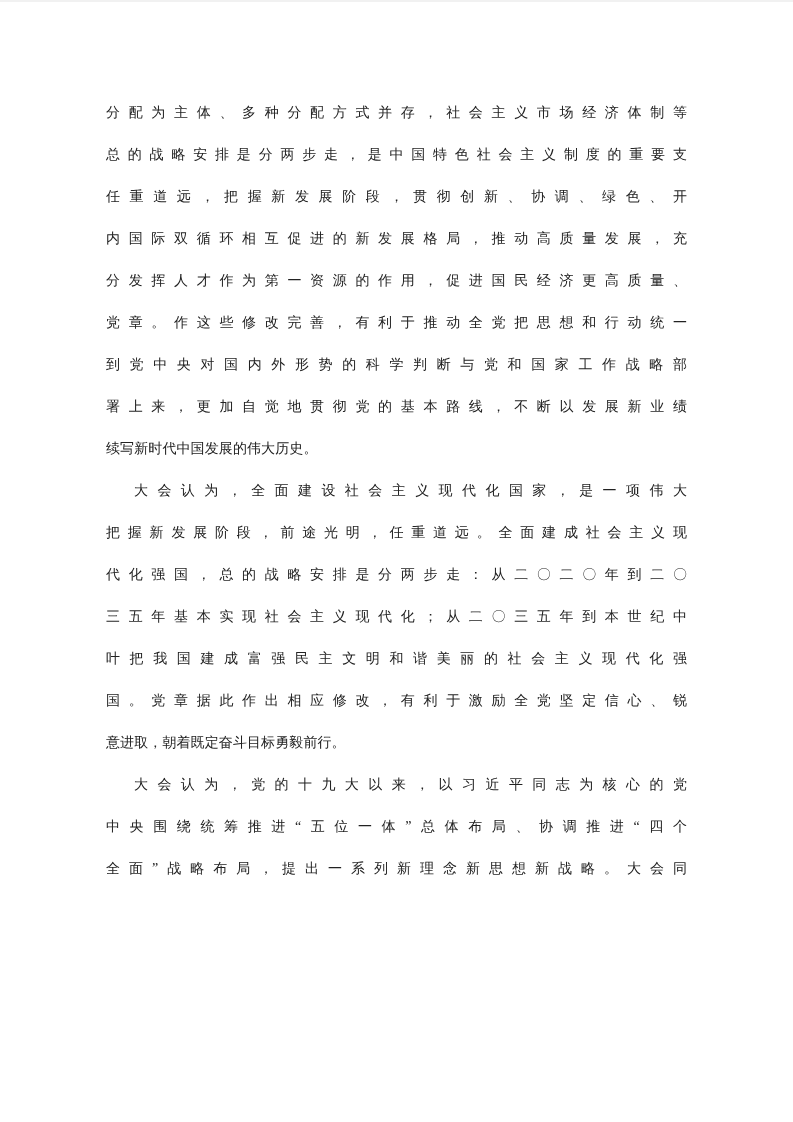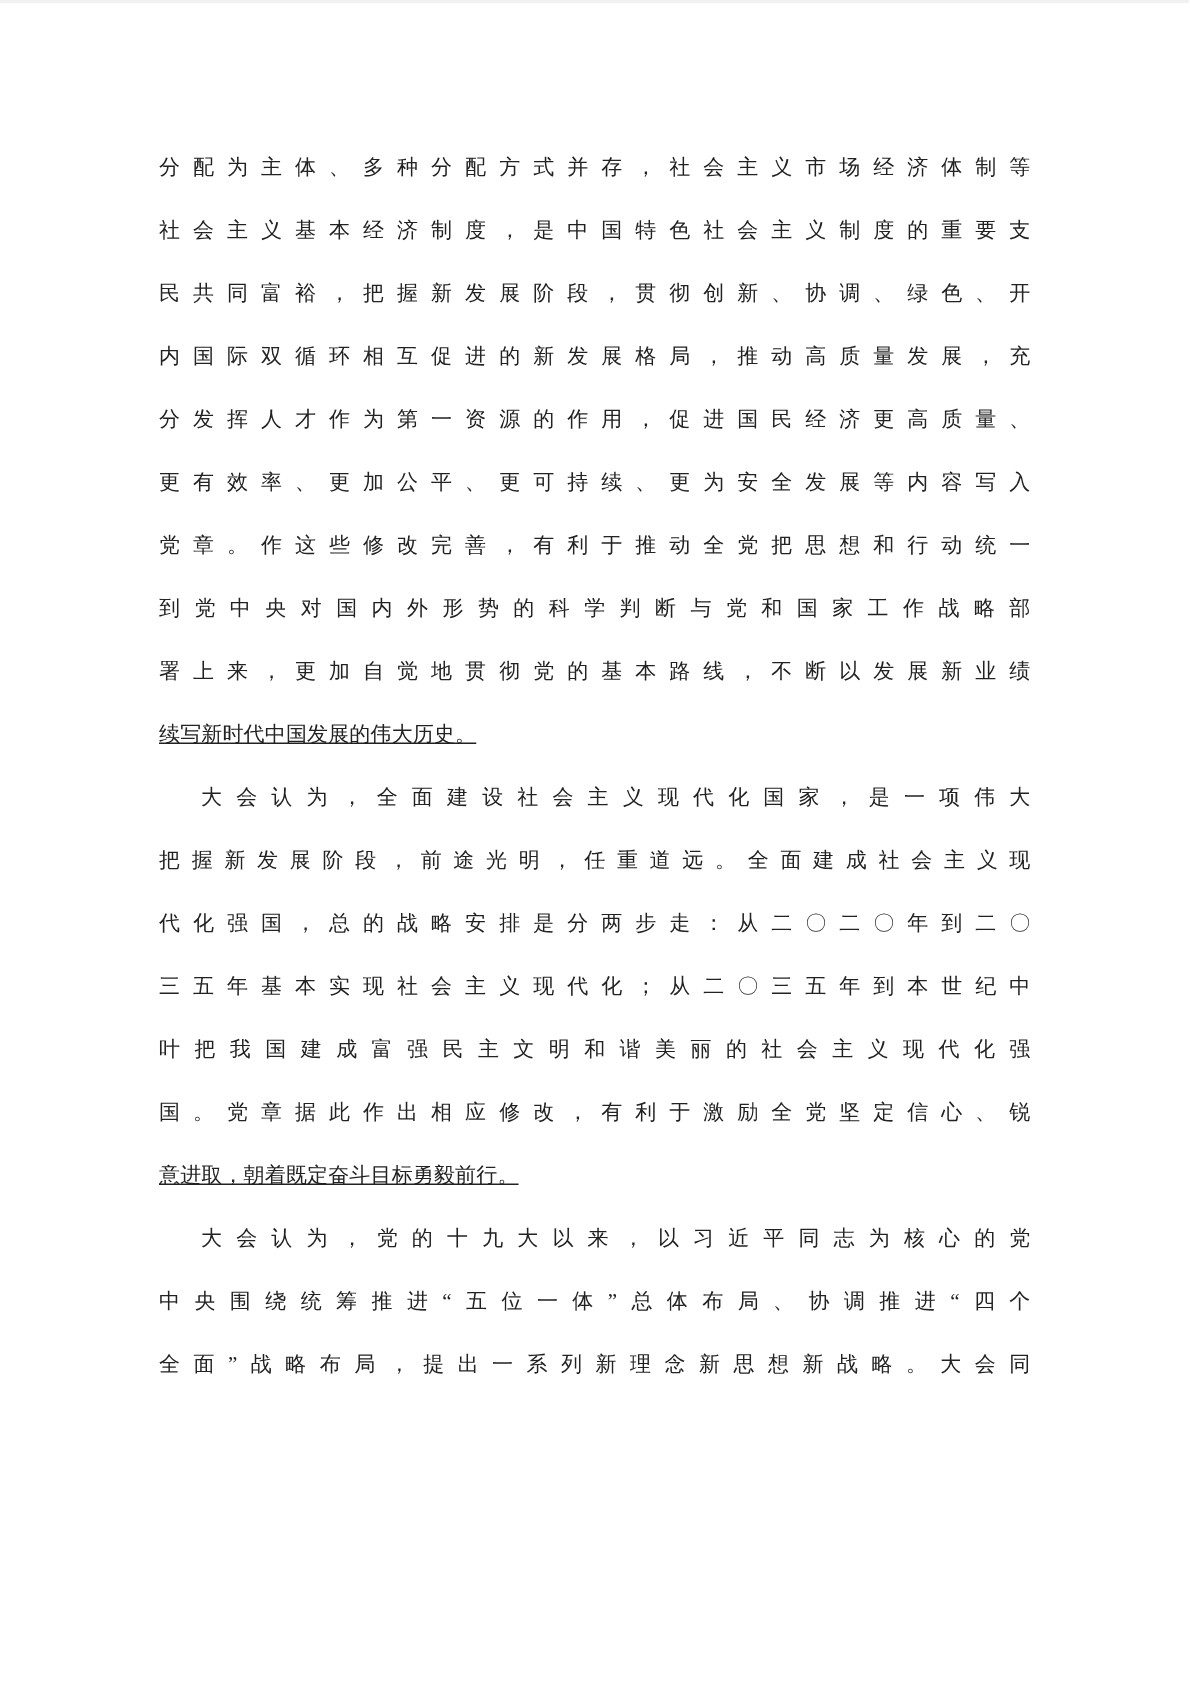--- a/index.html
+++ b/index.html
@@ -33,40 +33,38 @@
   }
   .line {
     text-align: justify;
     text-align-last: justify;
     -moz-text-align-last: justify;
     white-space: nowrap;
     letter-spacing: 0.1px;
   }
   .line.short {
     text-align-last: left;
-    text-decoration: underline;
     -moz-text-align-last: left;
   }
   .line.indent {
     text-indent: 2em;
   }
 </style>
 </head>
 <body>
 
 <div class="page">
   <div class="text-block">
 
     <div class="para">
       <div class="line">分配为主体、多种分配方式并存，社会主义市场经济体制等</div>
-      <div class="line">社会主义基本经济制度，是中国特色社会主义制度的重要支</div>
-      <div class="line">民共同富裕，把握新发展阶段，贯彻创新、协调、绿色、开</div>
+      <div class="line">总的战略安排是分两步走，是中国特色社会主义制度的重要支</div>
+      <div class="line">任重道远，把握新发展阶段，贯彻创新、协调、绿色、开</div>
       <div class="line">内国际双循环相互促进的新发展格局，推动高质量发展，充</div>
       <div class="line">分发挥人才作为第一资源的作用，促进国民经济更高质量、</div>
-      <div class="line">更有效率、更加公平、更可持续、更为安全发展等内容写入</div>
       <div class="line">党章。作这些修改完善，有利于推动全党把思想和行动统一</div>
       <div class="line">到党中央对国内外形势的科学判断与党和国家工作战略部</div>
       <div class="line">署上来，更加自觉地贯彻党的基本路线，不断以发展新业绩</div>
       <div class="line short">续写新时代中国发展的伟大历史。</div>
     </div>
 
     <div class="para">
       <div class="line indent">大会认为，全面建设社会主义现代化国家，是一项伟大</div>
       <div class="line">把握新发展阶段，前途光明，任重道远。全面建成社会主义现</div>
       <div class="line">代化强国，总的战略安排是分两步走：从二〇二〇年到二〇</div>

